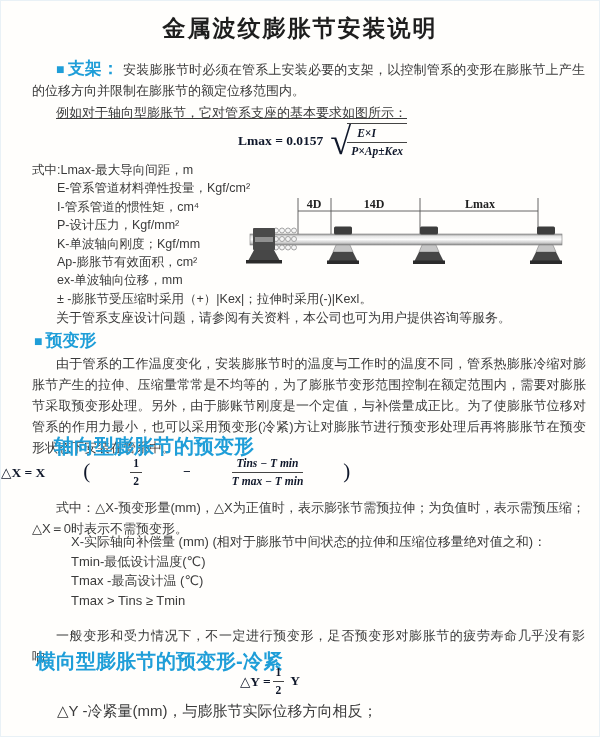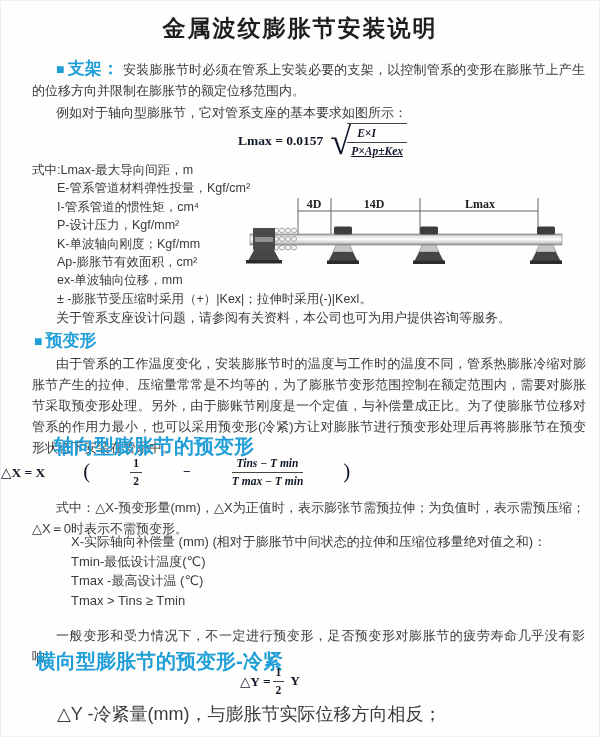--- a/index.html
+++ b/index.html
@@ -12,29 +12,29 @@
     position:absolute;top:12px;left:0;right:0;text-align:center;
     font-size:23px;font-weight:bold;color:#1e1e1e;letter-spacing:2px;
   }
   .p{font-size:13px;line-height:21px;text-align:justify;}
   .indent{text-indent:24px;}
   .sec-head{font-weight:bold;color:var(--accent,#1f9ed8);}
   .head-lg{font-size:17px;}
   .head-md{font-size:20px;}
   .bullet{color:var(--accent,#1f9ed8);font-size:14px;margin-right:3px;}
   .support-intro{position:absolute;left:31px;right:14px;top:57px;}
-  .support-example{position:absolute;left:31px;right:14px;top:101px;}
+  .support-example{position:absolute;left:31px;right:14px;top:101px;text-decoration:underline;}
   
   .formula{font-family:"Liberation Serif","DejaVu Serif",serif;font-weight:bold;color:#0f172a;font-size:13.5px;}
   .f1{position:absolute;left:237px;top:122px;display:flex;align-items:center;}
   .rad{font-size:38px;font-weight:400;line-height:.78;margin:2px -4px 0 7px;}
   .radicand{display:inline-block;border-top:1.6px solid #444;text-align:left;
     font-style:italic;font-size:11.5px;line-height:1.3;padding-top:2px;}
   .radicand .num{display:block;border-bottom:1px solid #444;padding:0 10px 1px;}
-  .radicand .den{display:block;padding:1px 4px 0;text-decoration:underline;}
+  .radicand .den{display:block;padding:1px 4px 0;}
   .f2{position:absolute;left:0;right:0;top:455px;display:flex;justify-content:flex-start;align-items:center;gap:37px;}
   .f3{position:absolute;left:0;right:60px;top:664px;display:flex;justify-content:center;align-items:center;}
   .paren{font-size:21px;font-weight:400;padding:0 1px;position:relative;top:-1px;}
   .frac{display:inline-block;text-align:center;font-size:11.5px;line-height:1.3;vertical-align:middle;margin:0 2px;}
   .frac .num{display:block;border-bottom:1px solid #444;padding:0 3px 1px;}
   .frac .den{display:block;padding-top:1px;}
   .frac.it{font-style:italic;}
   .op{padding:0 2px;}
   .fy{margin-left:4px;}
   
@@ -46,21 +46,21 @@
   .diagram{position:absolute;left:243px;top:192px;width:357px;height:100px;}
   .dimlabel{font-family:"Liberation Serif","DejaVu Serif",serif;font-weight:bold;font-size:12px;fill:#222;}
   
   .pre-head{position:absolute;left:33px;top:328px;}
   .pre-para{position:absolute;left:31px;right:13px;top:352px;}
   .axial-head{position:absolute;left:53px;top:432px;}
   .axial-explain{position:absolute;left:31px;right:14px;top:496px;}
   .axial-items{position:absolute;left:56px;top:531px;font-size:13px;line-height:19.6px;margin-left:14px;}
   .axial-note{position:absolute;left:31px;right:14px;top:624px;}
   .lateral-head{position:absolute;left:35px;top:647px;}
-  .lateral-explain{position:absolute;left:56px;top:701px;font-size:18px;}
+  .lateral-explain{position:absolute;left:56px;top:701px;font-size:15px;}
 </style>
 </head>
 <body>
 
 <div class="page">
 
   <div class="title">金属波纹膨胀节安装说明</div>
 
   <div class="p indent support-intro">
     <span class="sec-head head-lg"><span class="bullet">■</span><span>支架：</span></span>

